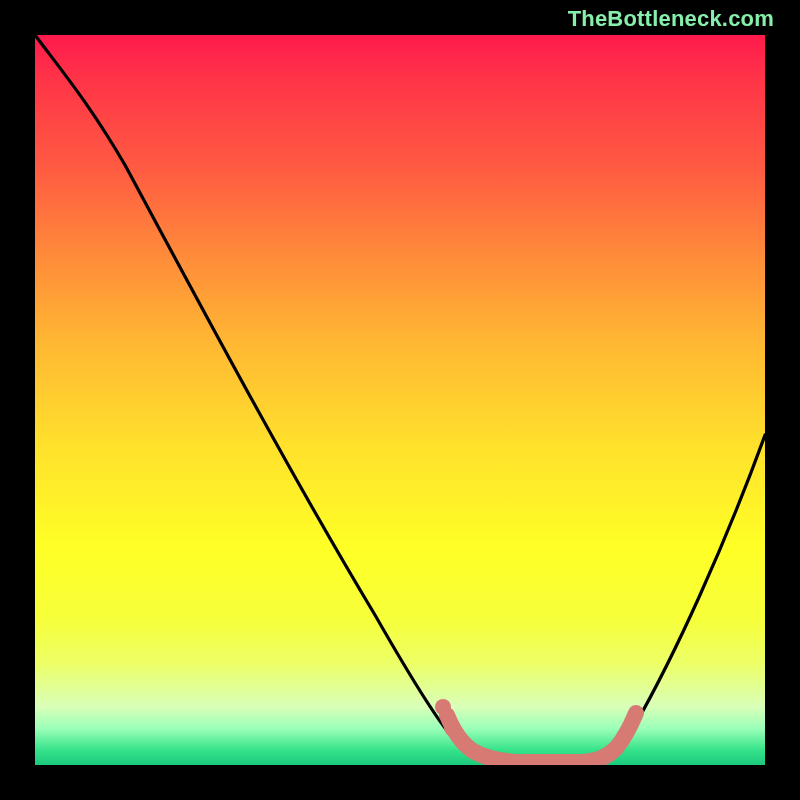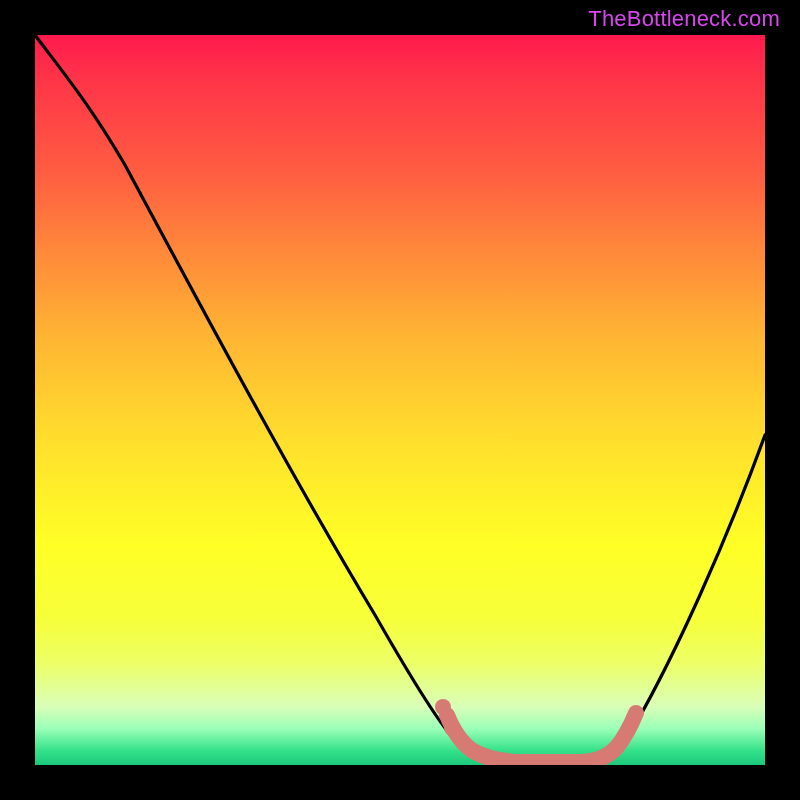--- a/index.html
+++ b/index.html
@@ -43,24 +43,24 @@
       #edff66 86%,
       #d9ffb8 92%,
       #9bffb8 95%,
       #35e28a 98%,
       #1bc97c 100%
     );
   }
   .watermark {
     position: absolute;
     top: 6px;
-    right: 20px;
-    color: #d946ef;
+    right: 26px;
+    color: #86efac;
     font-size: 22px;
-    font-weight: 400;
+    font-weight: 700;
     letter-spacing: 0.2px;
     user-select: none;
   }
   svg.curve {
     position: absolute;
     inset: 0;
     width: 730px;
     height: 730px;
   }
 </style>

